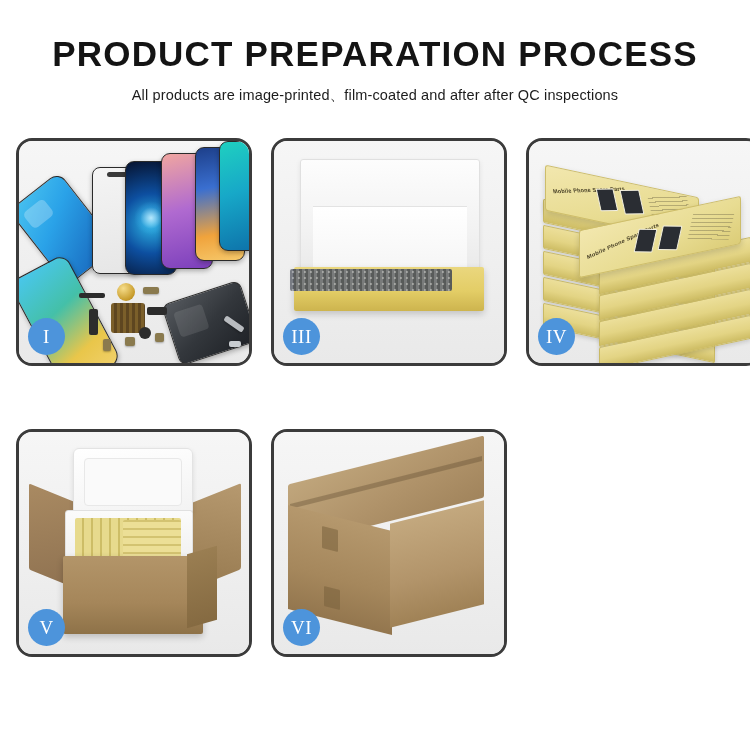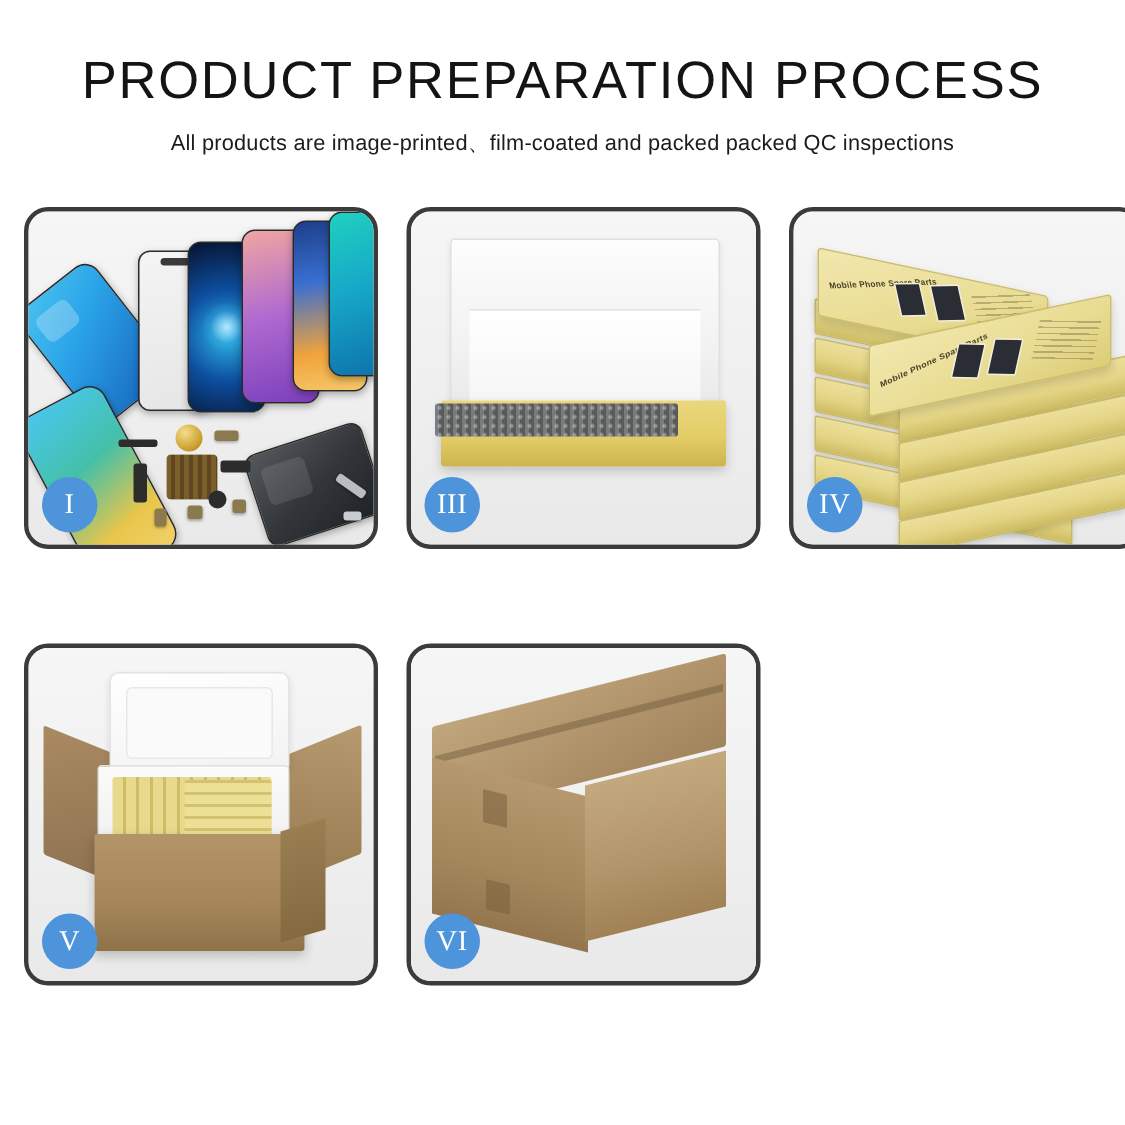--- a/index.html
+++ b/index.html
@@ -9,21 +9,21 @@
     font-family:"Liberation Sans", sans-serif;
     overflow:hidden;
   }
   .page{position:relative;width:750px;height:750px;}
 
   
   .header{padding-top:36px;text-align:center;}
   .title{
     font-size:35px;
     letter-spacing:1.2px;
-    font-weight:400;
+    font-weight:700;
     color:#141414;
     line-height:1.05;
     white-space:nowrap;
   }
   .subtitle{
     margin-top:13px;
     font-size:14.5px;
     color:#1c1c1c;
     font-weight:400;
     letter-spacing:.15px;
@@ -296,21 +296,21 @@
     background:rgba(120,96,60,.55);transform:skewY(14deg);border-radius:1px;
   }
 </style>
 </head>
 <body>
 
 <div class="page">
 
   <div class="header">
     <div class="title">PRODUCT PREPARATION PROCESS</div>
-    <div class="subtitle">All products are image-printed、film-coated and packed packed QC inspections</div>
+    <div class="subtitle">All products are image-printed、film-coated and after after QC inspections</div>
   </div>
 
   <div class="grid">
 
     <div class="panel p1">
       <div class="stage">
         <div class="shelf">
           <div class="phone ph-a"></div>
           <div class="phone ph-b"></div>
           <div class="phone ph-c"></div>

